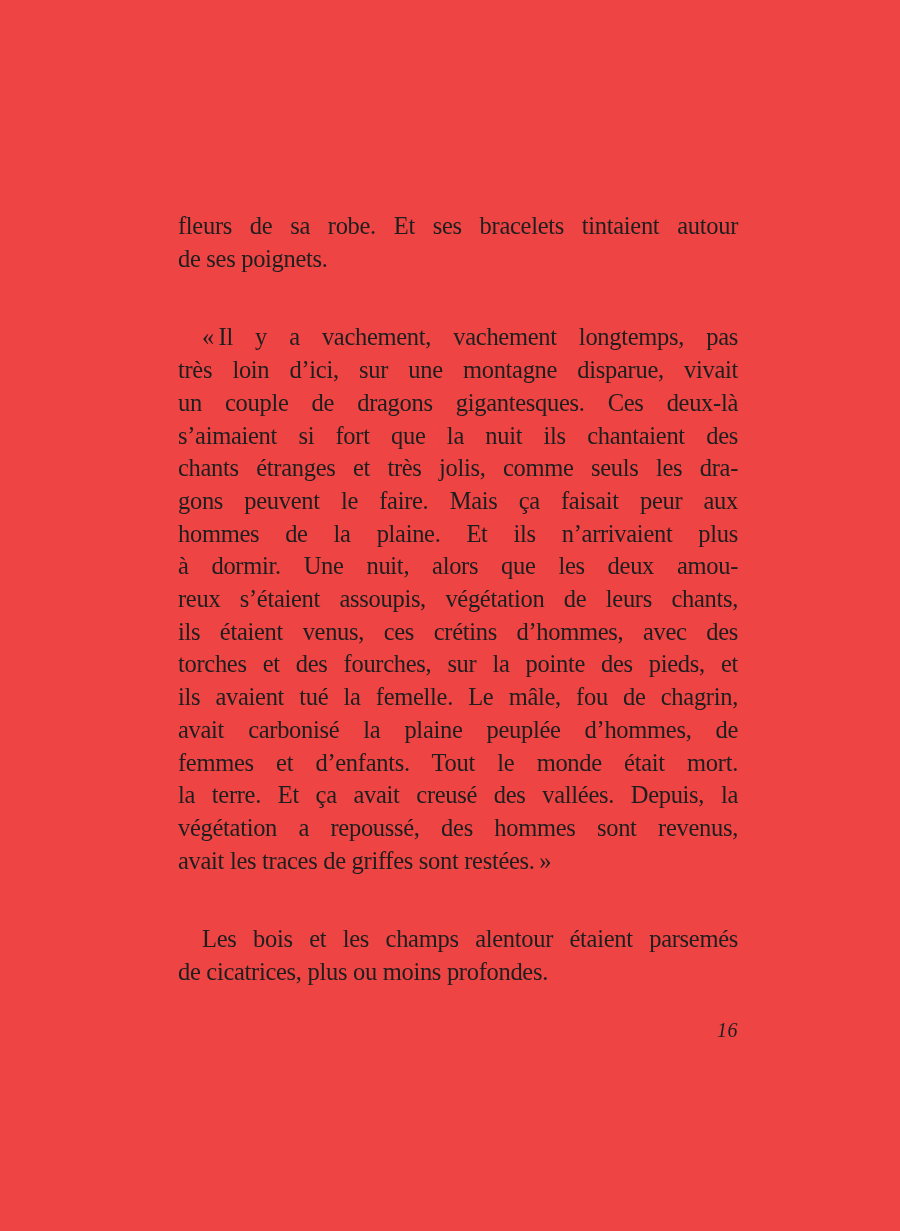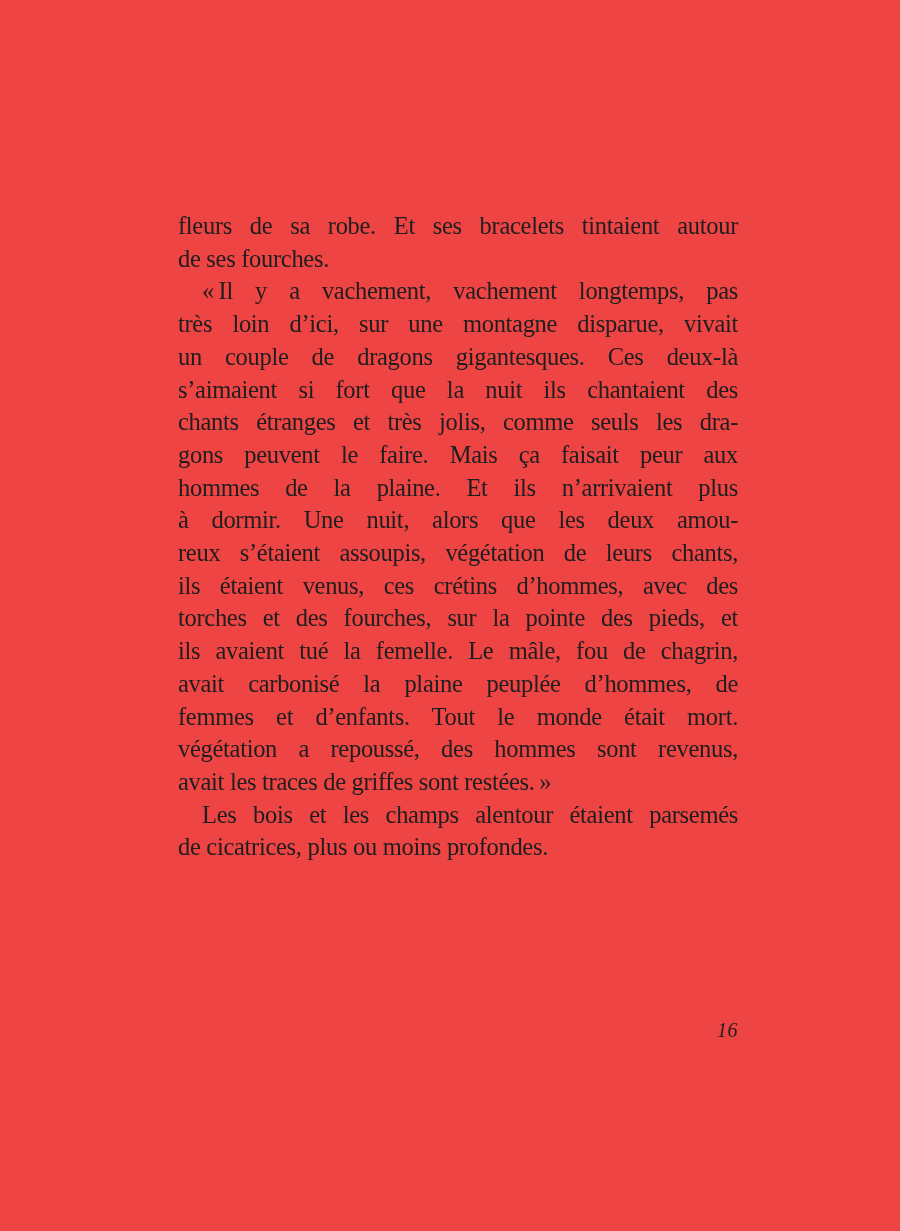--- a/index.html
+++ b/index.html
@@ -27,55 +27,57 @@
   }
   .line {
     text-align: justify;
     text-align-last: justify;
   }
   .line.end {
     text-align-last: left;
   }
   .line.indent {
     text-indent: 24px;
+    margin-top: 46px;
   }
   .page-number {
     position: absolute;
     left: 178px;
     top: 1019px;
     width: 560px;
     text-align: right;
     font-size: 20px;
     font-style: italic;
     letter-spacing: 0.5px;
   }
 </style>
 </head>
 <body>
 
 <div class="page">
   <div class="text-block">
 
     <div class="line">fleurs de sa robe. Et ses bracelets tintaient autour</div>
-    <div class="line end">de ses fourches.</div>
+    <div class="line end">de ses poignets.</div>
 
     <div class="line indent">« Il y a vachement, vachement longtemps, pas</div>
     <div class="line">très loin d’ici, sur une montagne disparue, vivait</div>
     <div class="line">un couple de dragons gigantesques. Ces deux-là</div>
     <div class="line">s’aimaient si fort que la nuit ils chantaient des</div>
     <div class="line">chants étranges et très jolis, comme seuls les dra-</div>
     <div class="line">gons peuvent le faire. Mais ça faisait peur aux</div>
     <div class="line">hommes de la plaine. Et ils n’arrivaient plus</div>
     <div class="line">à dormir. Une nuit, alors que les deux amou-</div>
     <div class="line">reux s’étaient assoupis, végétation de leurs chants,</div>
     <div class="line">ils étaient venus, ces crétins d’hommes, avec des</div>
     <div class="line">torches et des fourches, sur la pointe des pieds, et</div>
     <div class="line">ils avaient tué la femelle. Le mâle, fou de chagrin,</div>
     <div class="line">avait carbonisé la plaine peuplée d’hommes, de</div>
     <div class="line">femmes et d’enfants. Tout le monde était mort.</div>
+    <div class="line">la terre. Et ça avait creusé des vallées. Depuis, la</div>
     <div class="line">végétation a repoussé, des hommes sont revenus,</div>
     <div class="line end">avait les traces de griffes sont restées. »</div>
 
     <div class="line indent">Les bois et les champs alentour étaient parsemés</div>
     <div class="line end">de cicatrices, plus ou moins profondes.</div>
   </div>
   <div class="page-number">16</div>
 </div>
 
 </body></html>

